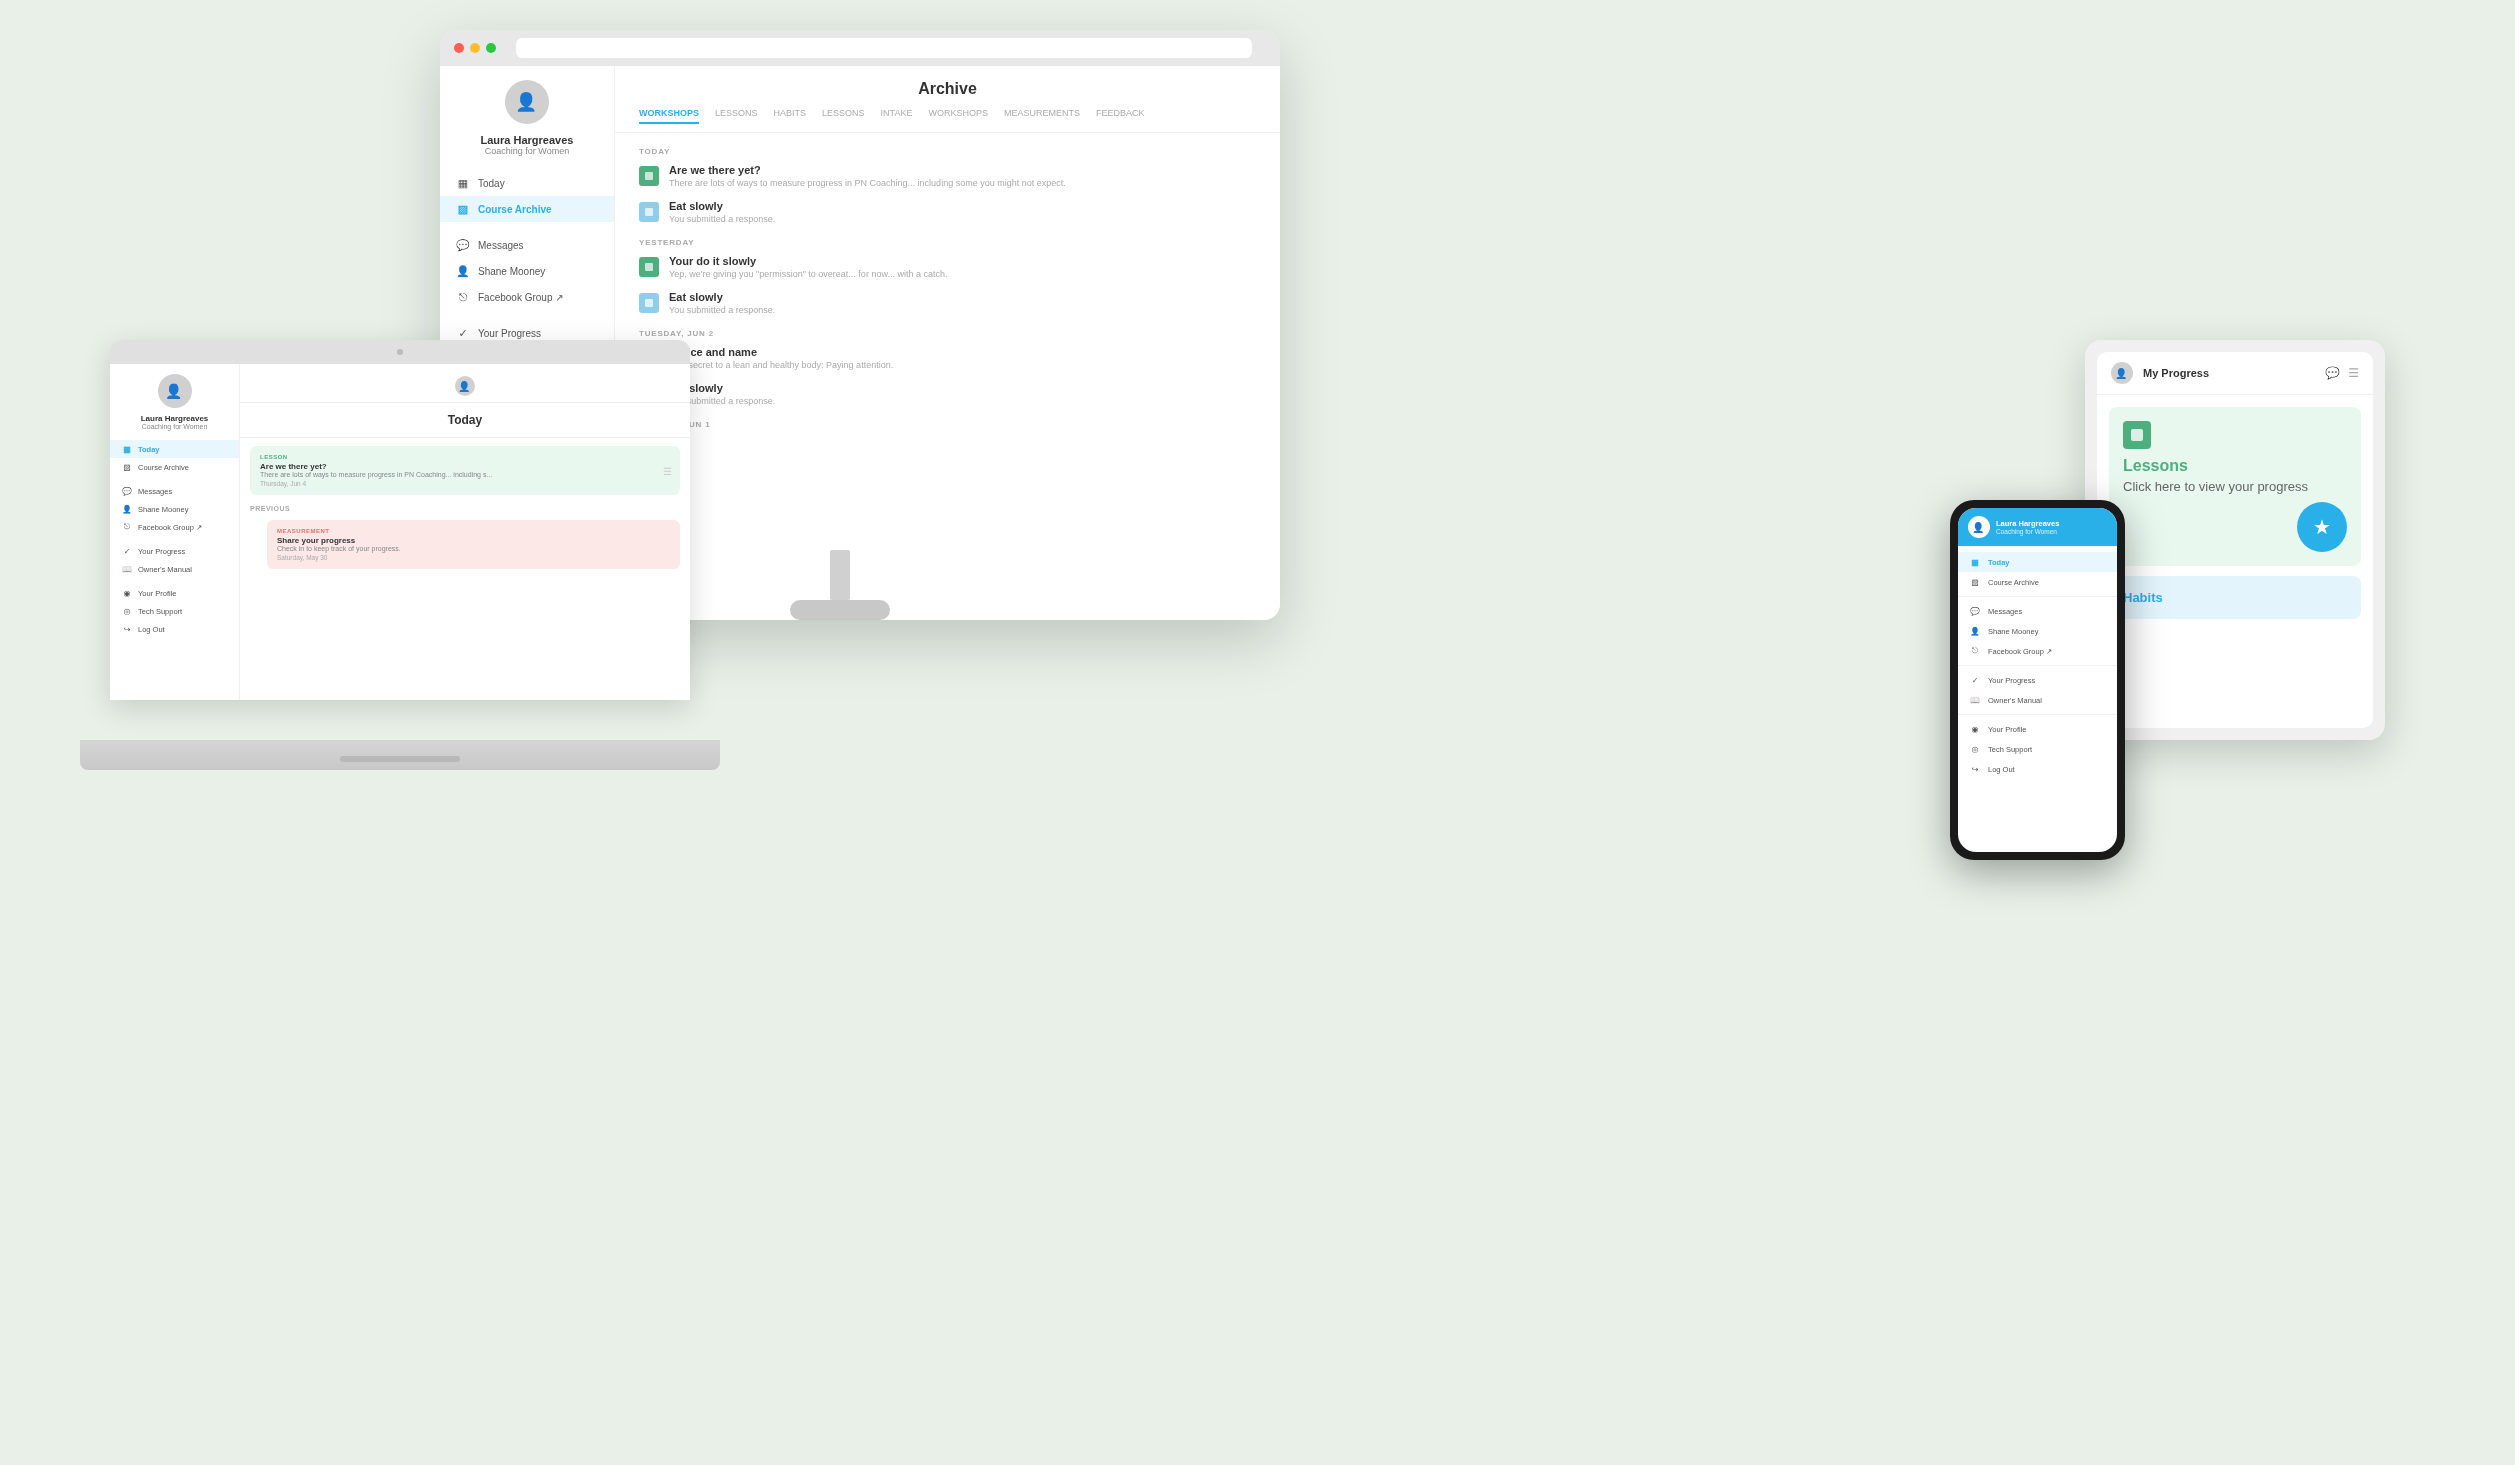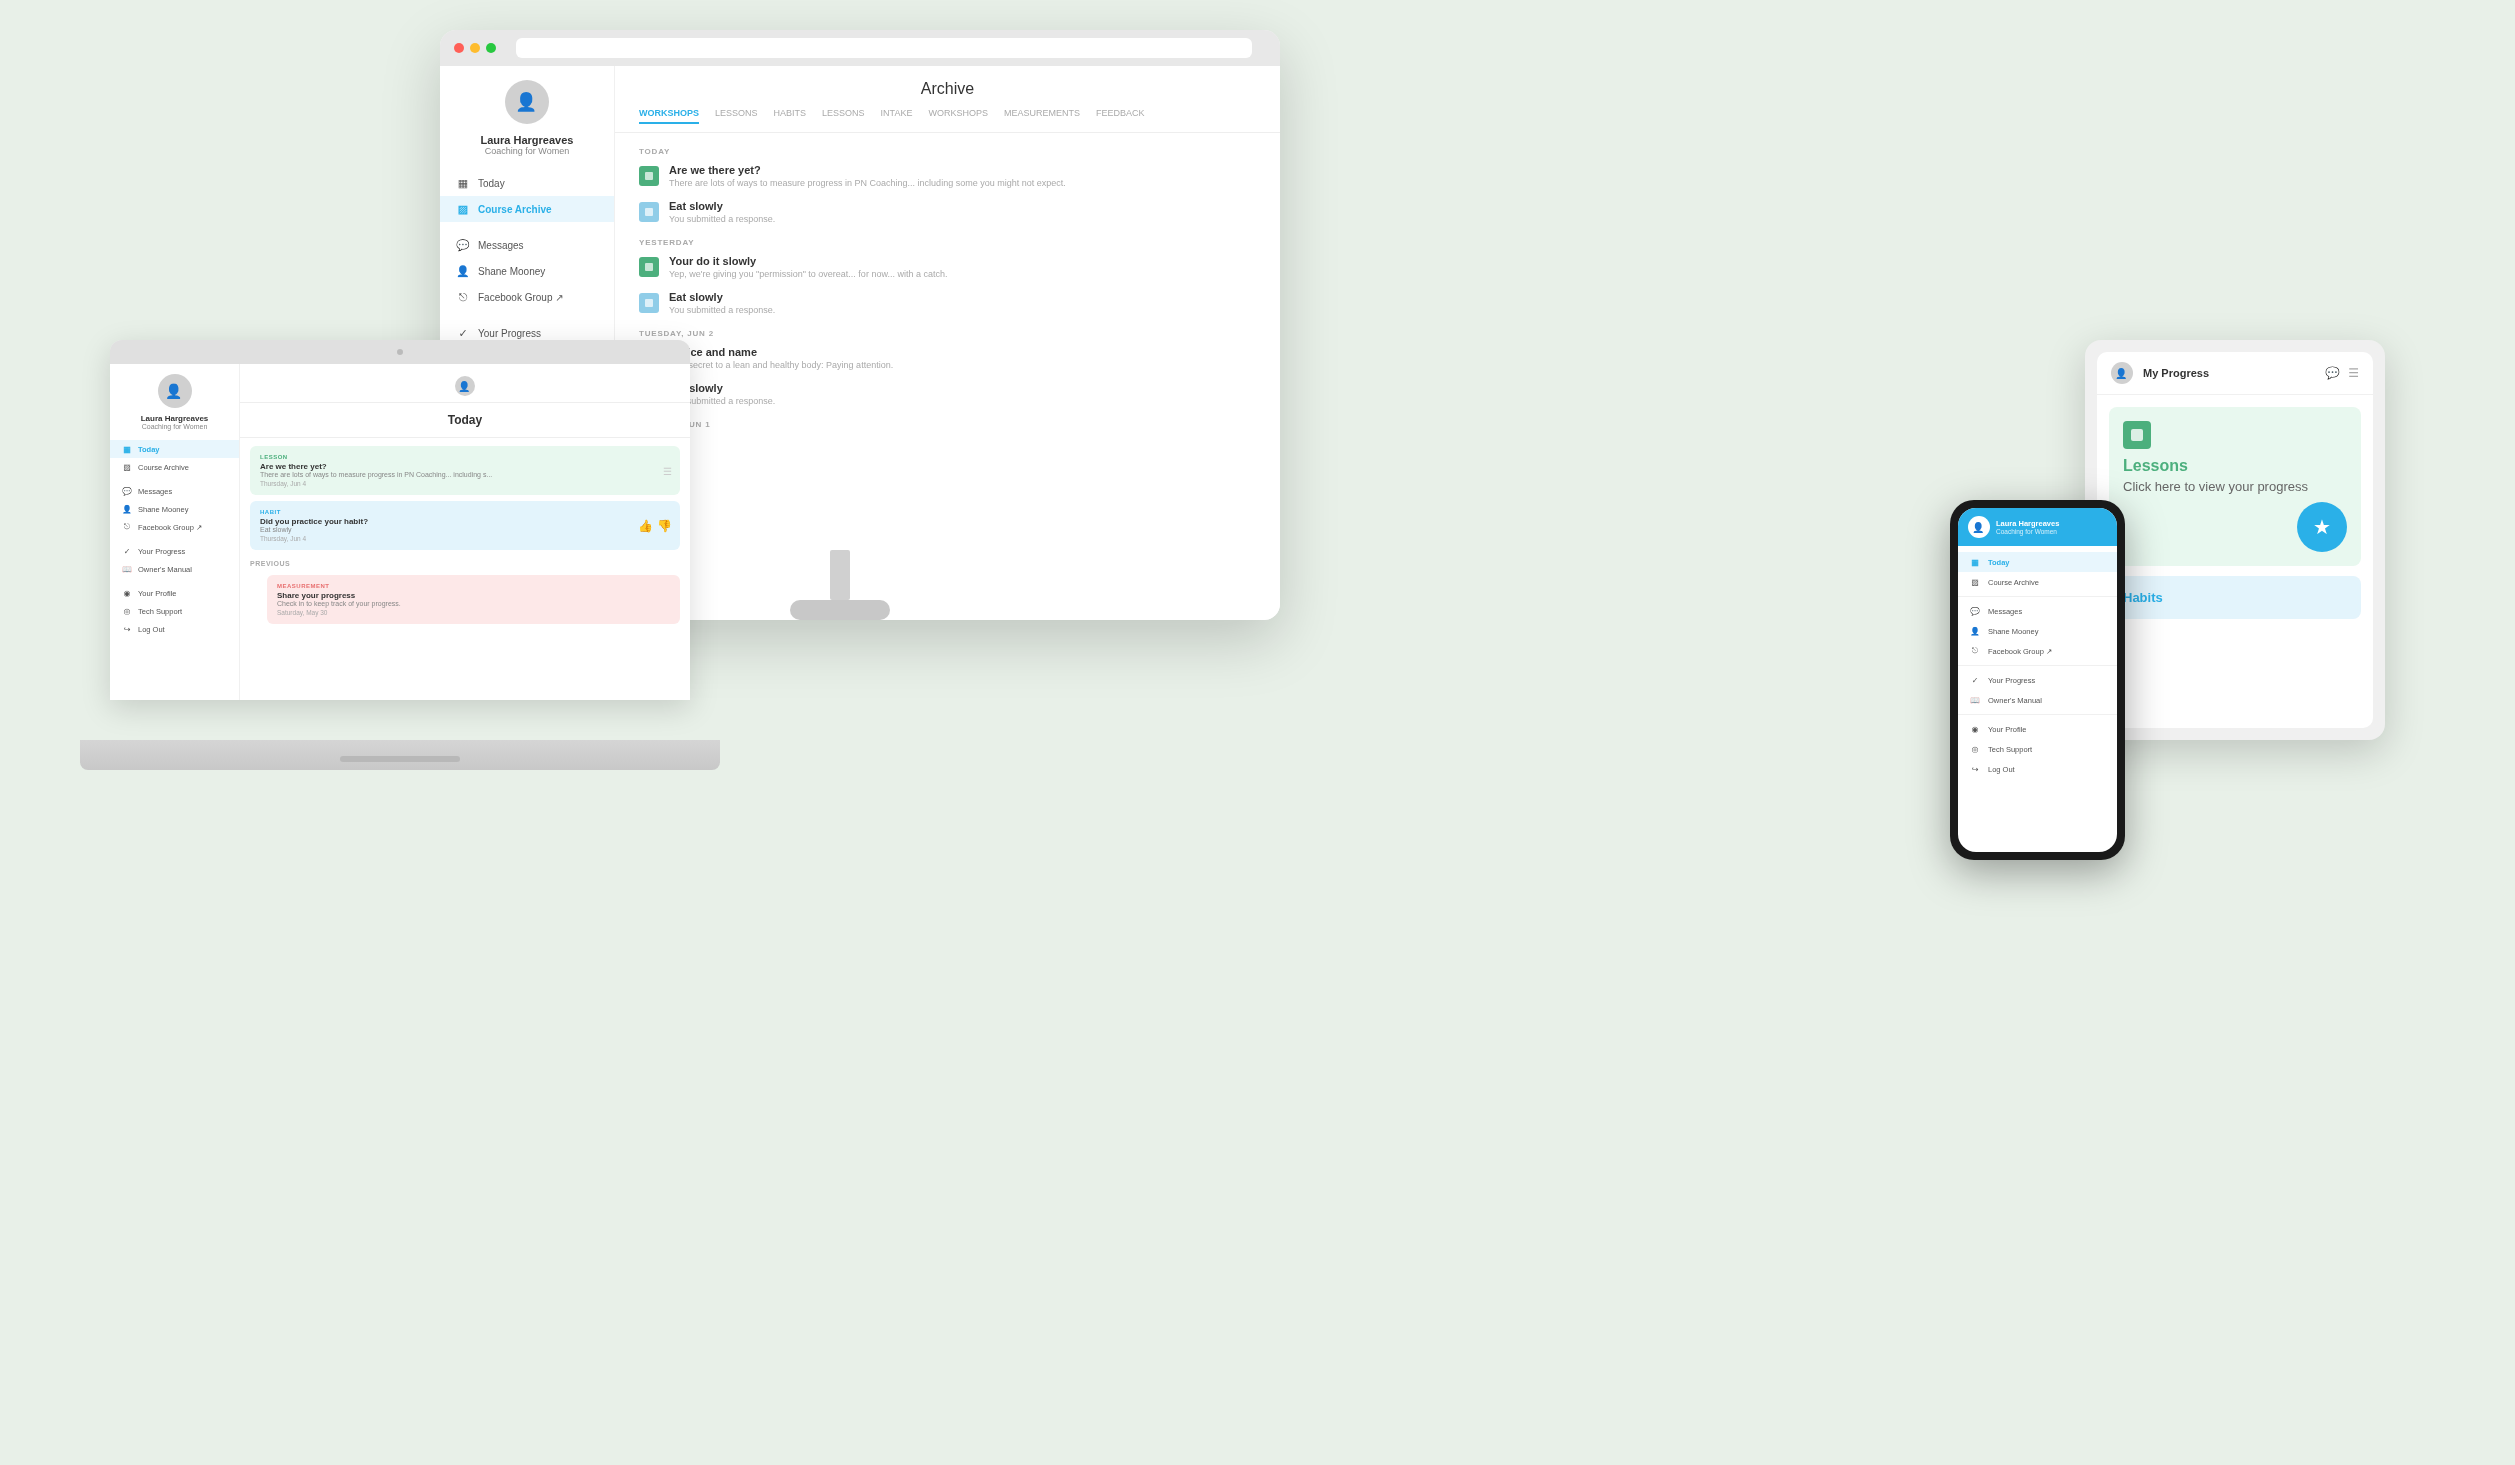--- a/index.html
+++ b/index.html
@@ -120,21 +120,21 @@
       display: flex;
       flex-direction: column;
       overflow: hidden;
     }
     .main-header {
       padding: 14px 24px 0;
       border-bottom: 1px solid #eee;
     }
     .main-title {
       font-size: 16px;
-      font-weight: 400;
+      font-weight: 700;
       color: #333;
       text-align: center;
       margin-bottom: 10px;
     }
     .tabs-row {
       display: flex;
       gap: 16px;
       font-size: 9px;
       color: #aaa;
       padding-bottom: 8px;
@@ -825,30 +825,20 @@
         <div class="today-cards">
           <div class="today-card green">
             <div class="today-card-tag tag-lesson">LESSON</div>
             <div class="today-card-title">Are we there yet?</div>
             <div class="today-card-sub">There are lots of ways to measure progress in PN Coaching... including s...</div>
             <div class="today-card-date">Thursday, Jun 4</div>
             <div class="today-card-actions">
               <span style="color:#ccc;font-size:10px;">☰</span>
             </div>
           </div>
-          <div class="today-card blue">
-            <div class="today-card-tag tag-habit">HABIT</div>
-            <div class="today-card-title">Did you practice your habit?</div>
-            <div class="today-card-sub">Eat slowly</div>
-            <div class="today-card-date">Thursday, Jun 4</div>
-            <div class="today-card-actions">
-              <span style="color:#4caf7d;font-size:12px;">👍</span>
-              <span style="color:#e87070;font-size:12px;">👎</span>
-            </div>
-          </div>
           <div class="prev-label">PREVIOUS</div>
           <div class="today-card pink">
             <div class="today-card-tag tag-measure">MEASUREMENT</div>
             <div class="today-card-title">Share your progress</div>
             <div class="today-card-sub">Check in to keep track of your progress.</div>
             <div class="today-card-date">Saturday, May 30</div>
           </div>
         </div>
       </div>
     </div>

